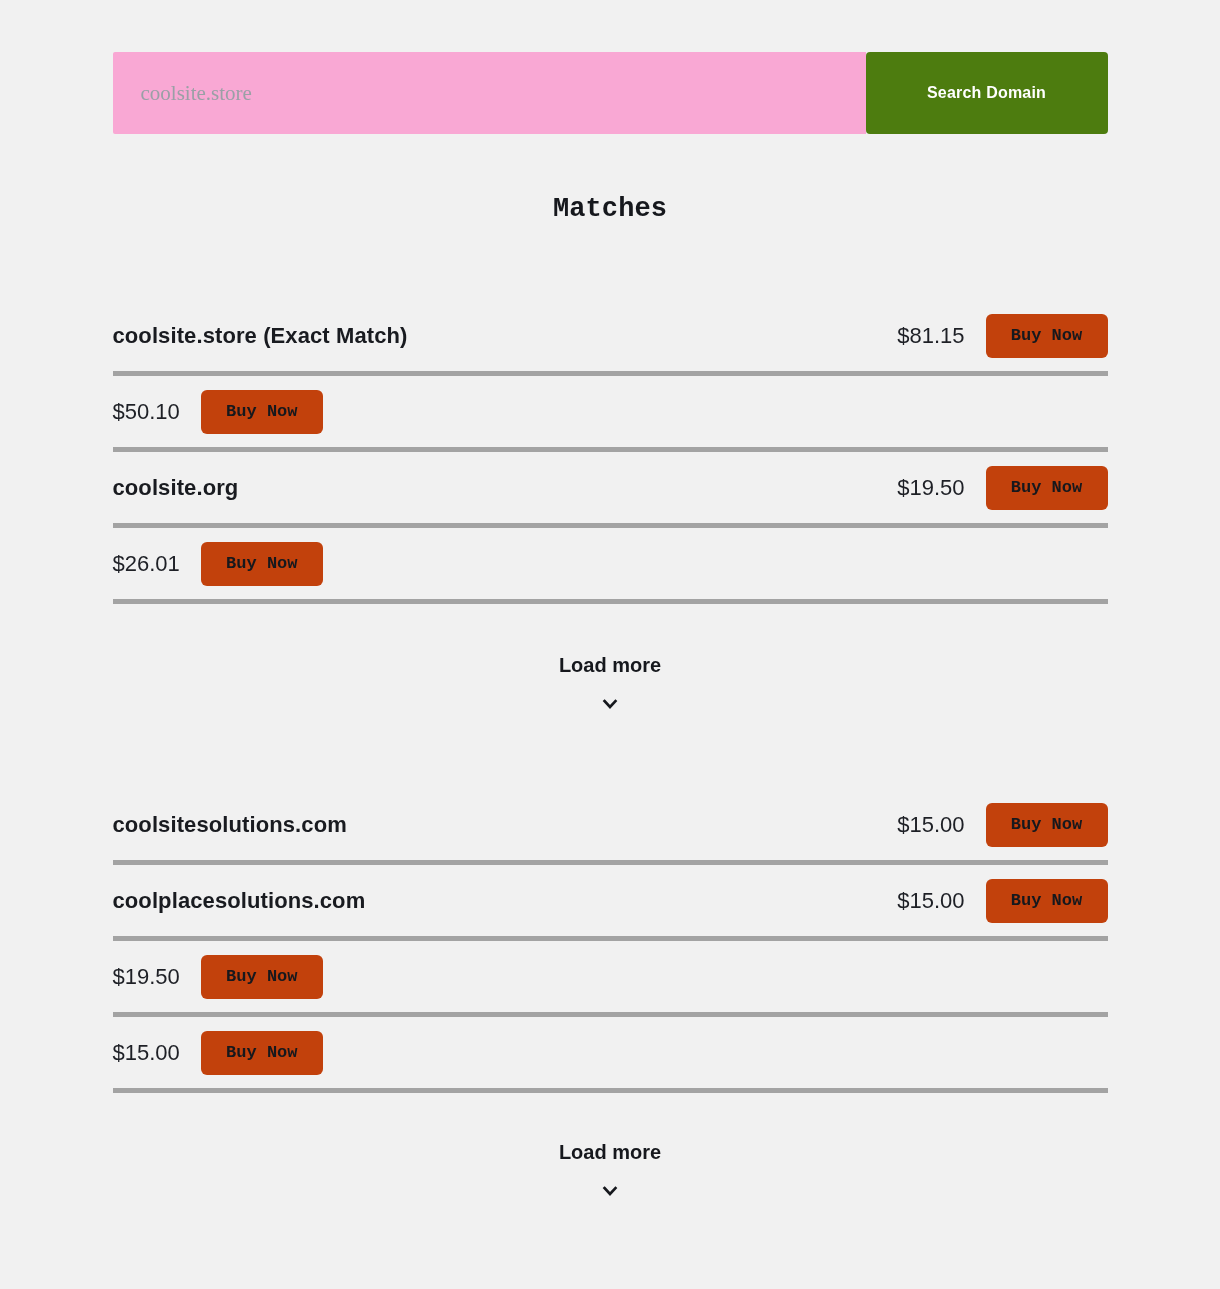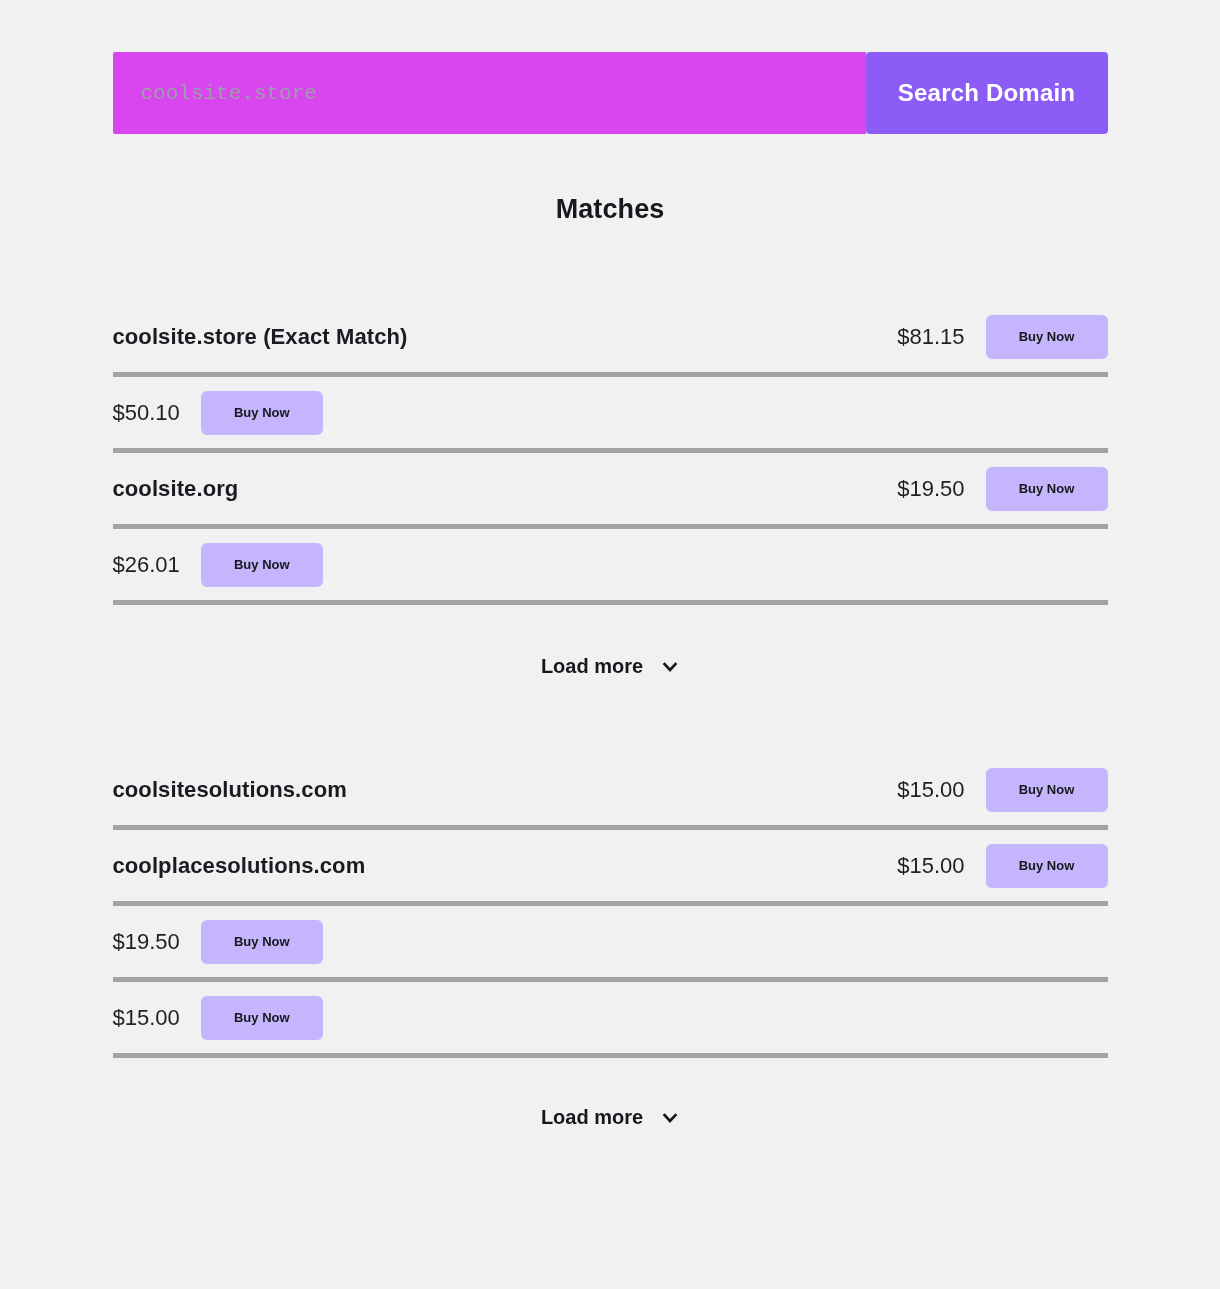--- a/index.html
+++ b/index.html
@@ -26,54 +26,55 @@
 
   
   .search-bar {
     display: flex;
     align-items: stretch;
     height: 82px;
     margin-top: 52px;
   }
   .search-input {
     flex: 1 1 auto;
-    background: #d946ef;
+    background: #f9a8d4;
     border: none;
     outline: none;
-    font-family: Liberation Mono, monospace;
+    font-family: Liberation Serif, serif;
     font-size: 21px;
     color: #2a2c33;
     padding: 0 28px;
     border-radius: 2px 0 0 2px;
   }
   .search-input::placeholder {
     color: #9aa0a6;
     font-weight: 400;
   }
   .search-button {
     flex: 0 0 242px;
-    background: #8b5cf6;
+    background: #4d7c0f;
     color: #ffffff;
     border: none;
     outline: none;
     font-family: "Liberation Sans", sans-serif;
-    font-size: 24px;
+    font-size: 16px;
     font-weight: bold;
     letter-spacing: .2px;
     cursor: pointer;
     border-radius: 4px;
   }
 
   
   .section-title {
     text-align: center;
     font-size: 27px;
     font-weight: bold;
     color: #16181d;
     letter-spacing: .1px;
+    font-family: Liberation Mono, monospace;
   }
   .matches-title { margin-top: 60px; }
   .suggestions-title { margin-top: 58px; }
 
   
   .result-list { margin-top: 76px; }
 
   .result-row {
     display: flex;
     align-items: center;
@@ -92,46 +93,47 @@
     flex: 0 0 auto;
     font-size: 22px;
     color: #1e2026;
     text-align: center;
     margin-right: 21px;
     white-space: nowrap;
   }
   .buy-button {
     flex: 0 0 122px;
     height: 44px;
-    background: #c4b5fd;
+    background: #c2410c;
     border: none;
     outline: none;
     border-radius: 6px;
-    font-family: Liberation Sans, sans-serif;
-    font-size: 13px;
+    font-family: Liberation Mono, monospace;
+    font-size: 17px;
     font-weight: bold;
     color: #16181d;
     cursor: pointer;
   }
 
   
   .load-more {
     display: flex;
     align-items: center;
     justify-content: center;
     gap: 18px;
     font-size: 20px;
     font-weight: bold;
     color: #16181d;
     cursor: pointer;
     background: none;
     border: none;
     width: 100%;
     font-family: "Liberation Sans", sans-serif;
     padding: 0;
+    flex-direction: column;
   }
   .load-more-matches { margin-top: 50px; }
   .load-more-suggestions { margin-top: 48px; }
   .chevron-down {
     display: inline-block;
     width: 18px;
     height: 18px;
     line-height: 0;
   }
   .chevron-down svg { display: block; }

